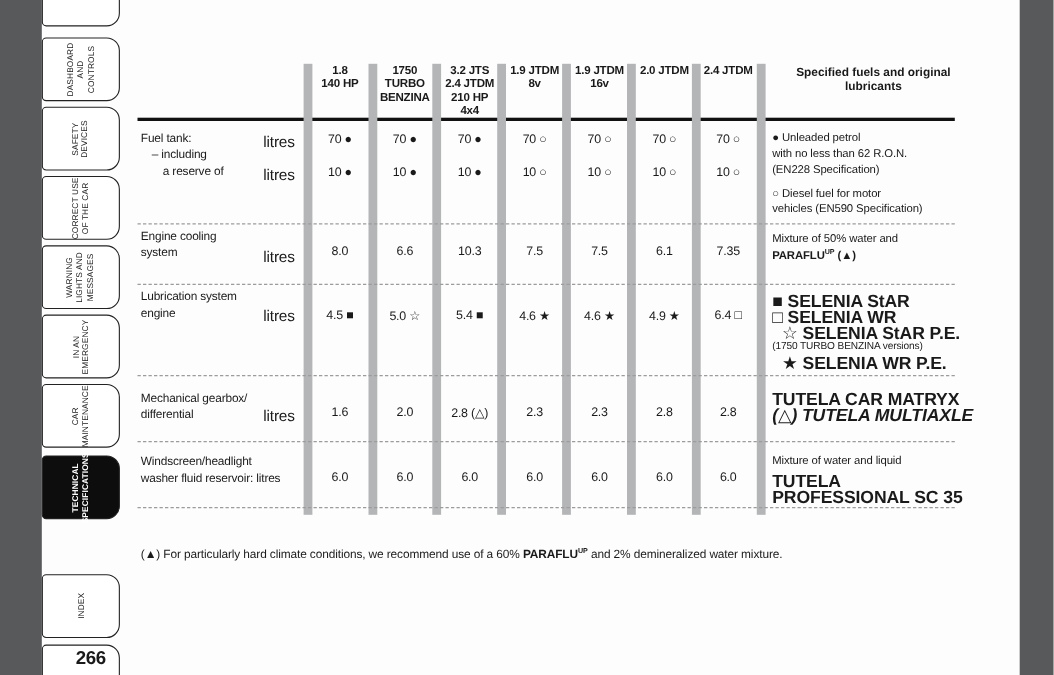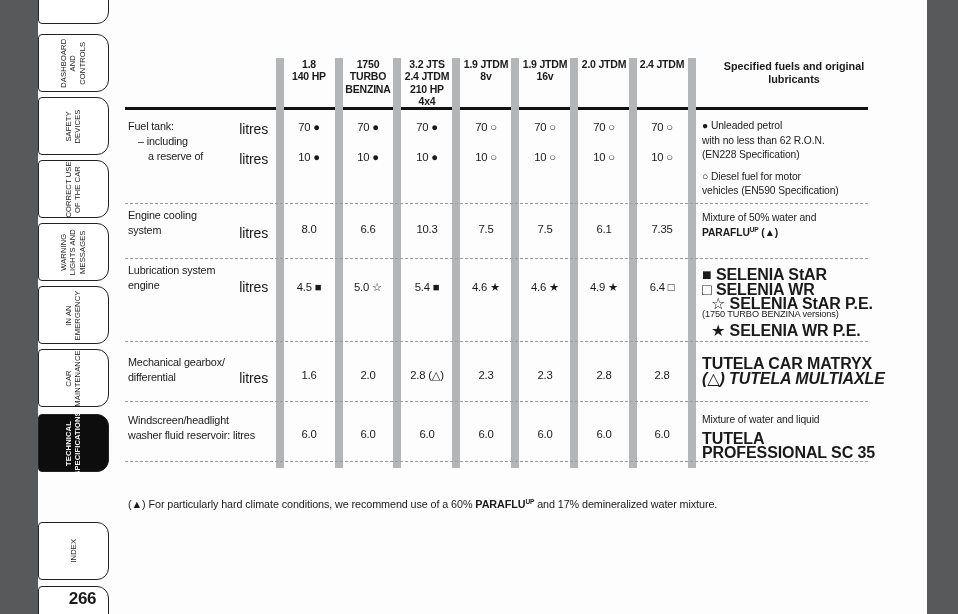--- a/index.html
+++ b/index.html
@@ -189,14 +189,14 @@
       <div class="val" style="left: 486px; top: 428px;">6.0</div>
       <div class="val" style="left: 545px; top: 428px;">6.0</div>
       <div class="val" style="left: 604px; top: 428px;">6.0</div>
       <div class="val" style="left: 662px; top: 428px;">6.0</div>
       <div class="fl" style="top: 414px;"><span>Mixture of water and liquid</span></div>
       <div class="fl b" style="top: 428.5px;"><span class="bold">TUTELA</span></div>
       <div class="fl b" style="top: 443px;"><span class="bold">PROFESSIONAL SC 35</span></div>
       <div class="dash" style="top: 461px;"></div>
     </div>
 
-  <div class="footnote" id="footnote"><span>(▲) For particularly hard climate conditions, we recommend use of a 60% </span><span class="bold">PARAFLU</span><span class="sup">UP</span><span> and 17% demineralized water mixture.</span></div>
+  <div class="footnote" id="footnote"><span>(▲) For particularly hard climate conditions, we recommend use of a 60% </span><span class="bold">PARAFLU</span><span class="sup">UP</span><span> and 2% demineralized water mixture.</span></div>
 </div>
 
 </body></html>

